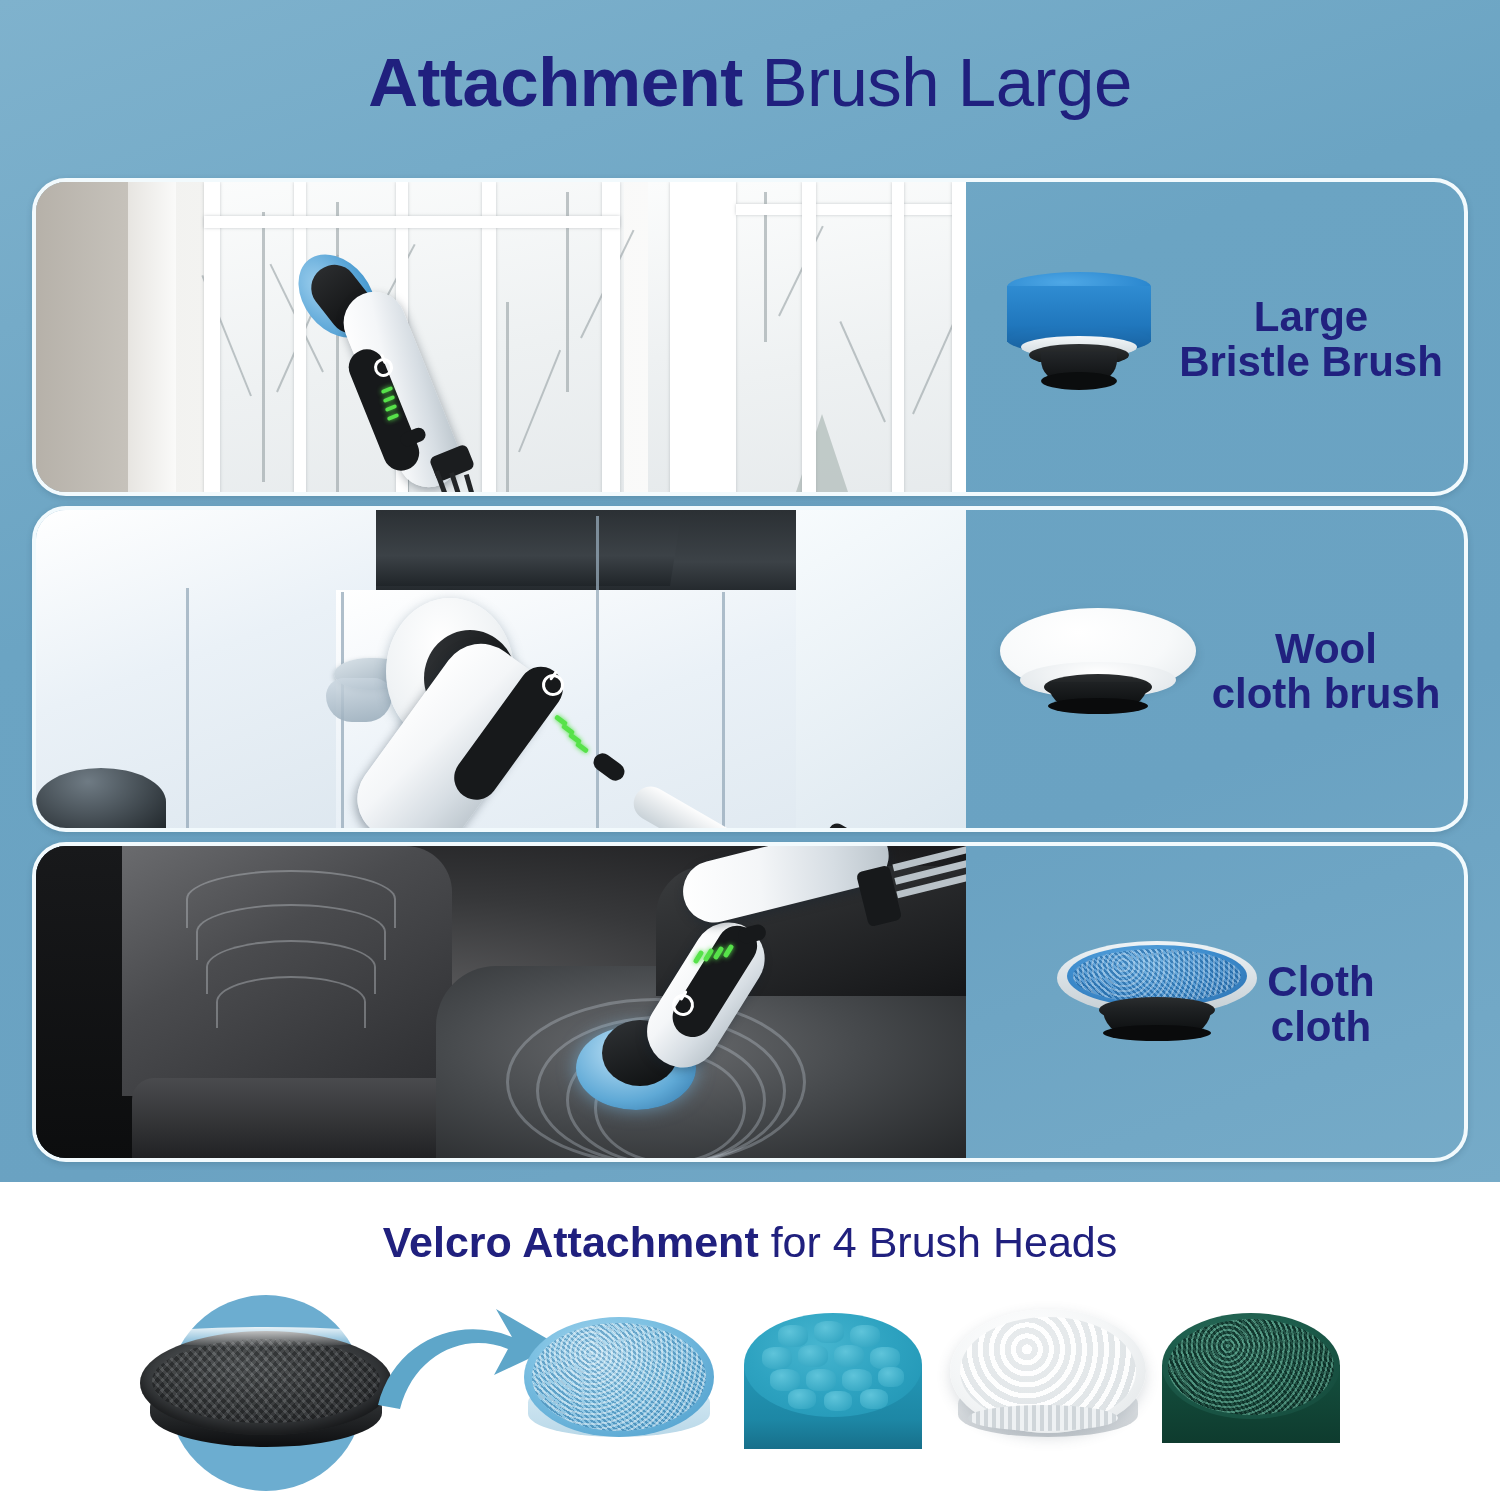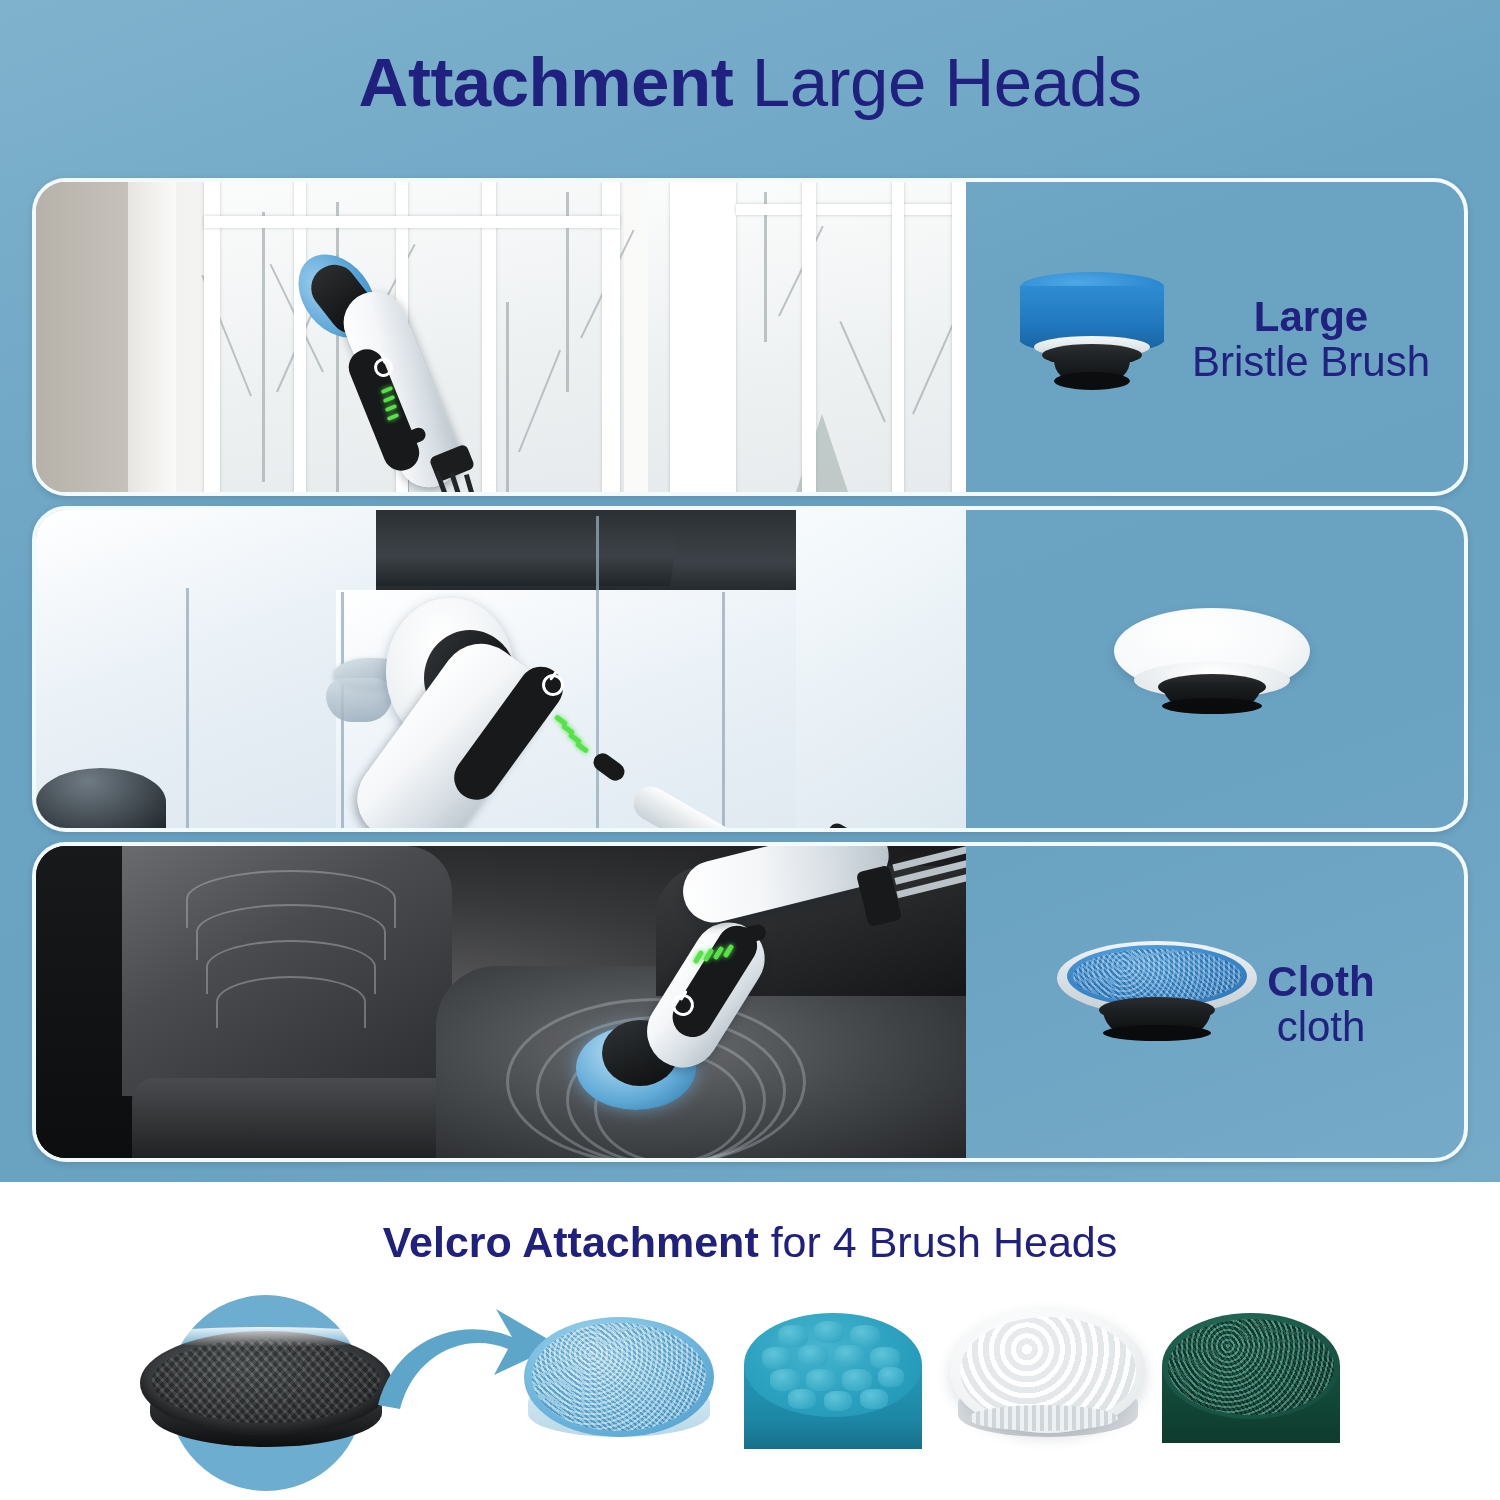--- a/index.html
+++ b/index.html
@@ -43,21 +43,21 @@
   }
   .label-pane{
     position:absolute; right:0; top:0; width:506px; height:100%;
     border-radius:0 30px 30px 0;
     display:flex; 
     align-items:center; justify-content:center;
   }
   .pad-art{ position:relative; }
   .lbl{ text-align:center; color:#21217f; line-height:1.08; margin-top:4px; }
   .lbl .big{ display:block; font-weight:bold; font-size:42px; }
-  .lbl .sub{ display:block; font-weight:normal; font-size:42px; }
+  .lbl .sub{ display:block; font-weight:bold; font-size:42px; }
 
   
   .ph-window{ background:linear-gradient(90deg,#bdb9b2 0%,#c8c5be 9%,#f2f2f0 13%,#ffffff 100%); }
   .win-pane{ position:absolute; background:linear-gradient(180deg,#fdfdfd 0%,#f0f2f3 100%); }
   .win-glass{ position:absolute; background:linear-gradient(170deg,#fbfcfc 0%,#eef1f2 55%,#e6eaec 100%); }
   .branch{ position:absolute; background:#9aa3a6; transform-origin:bottom center; opacity:.62; }
   .mullion{ position:absolute; background:#ffffff; box-shadow:0 0 3px rgba(150,155,160,.5); }
   .pine{ position:absolute; width:0;height:0;
         border-left:26px solid transparent;border-right:26px solid transparent;
         border-bottom:78px solid #b9c3c1; opacity:.85; }
@@ -130,21 +130,21 @@
   .pad-green{ position:absolute; border-radius:50%;
     background:radial-gradient(ellipse at 42% 32%,#2c6e5c 0%,#1d5d4c 45%,#124436 100%); }
   .pad-green-side{ position:absolute; border-radius:0 0 50%/34% 50%/34%;
     background:linear-gradient(180deg,#15503f 0%,#0e3b2e 100%); }
 </style>
 </head>
 <body>
 
 <div id="blue-region"></div>
 
-<div id="page-title"><span class="b">Attachment</span><span class="r"> Large Heads</span></div>
+<div id="page-title"><span class="b">Attachment</span><span class="r"> Brush Large</span></div>
 
 <div class="row-card" id="row-0">
 
   <div class="photo ph-window">
 
     <div class="win-pane" style="left:0;top:0;width:92px;height:100%;background:linear-gradient(90deg,#b6b1a9,#c6c2bb);"></div>
     <div class="win-pane" style="left:92px;top:0;width:48px;height:100%;background:linear-gradient(90deg,#e7e5e1,#fafaf9);"></div>
 
     <div class="win-glass" style="left:168px;top:0;width:420px;height:318px;"></div>
     <div class="win-glass" style="left:612px;top:0;width:22px;height:318px;"></div>
@@ -266,20 +266,24 @@
       <div style="position:absolute;left:18px;top:0;width:196px;height:86px;border-radius:50%;
            background:radial-gradient(ellipse at 40% 28%,#ffffff 0%,#f7f9fa 55%,#e2e7ea 100%);
            box-shadow:0 4px 10px rgba(40,70,90,.22);"></div>
       <div style="position:absolute;left:38px;top:54px;width:156px;height:36px;border-radius:50%;
            background:radial-gradient(ellipse at 50% 30%,#ffffff,#dde3e7);"></div>
       <div style="position:absolute;left:62px;top:66px;width:108px;height:26px;border-radius:50%;
            background:linear-gradient(180deg,#2b2e30,#101213);"></div>
       <div style="position:absolute;left:66px;top:74px;width:100px;height:26px;
            background:linear-gradient(180deg,#1f2224,#0b0d0e);border-radius:0 0 26px 26px;"></div>
       <div style="position:absolute;left:66px;top:90px;width:100px;height:16px;border-radius:50%;background:#0a0b0c;"></div>
+    </div>
+    <div class="lbl">
+      <span class="big">Wool</span>
+      <span class="sub">cloth brush</span>
     </div>
   </div>
 </div>
 
 <div class="row-card" id="row-2">
 
   <div class="photo ph-seat">
     <div class="seat-part" style="left:0;top:0;width:110px;height:320px;background:linear-gradient(180deg,#18191b,#0c0d0e);"></div>
     <div class="seat-part" style="left:86px;top:0;width:330px;height:250px;
          background:linear-gradient(150deg,#6a6b6e 0%,#4a4b4e 40%,#2c2d30 100%);border-radius:0 46px 0 0;"></div>

